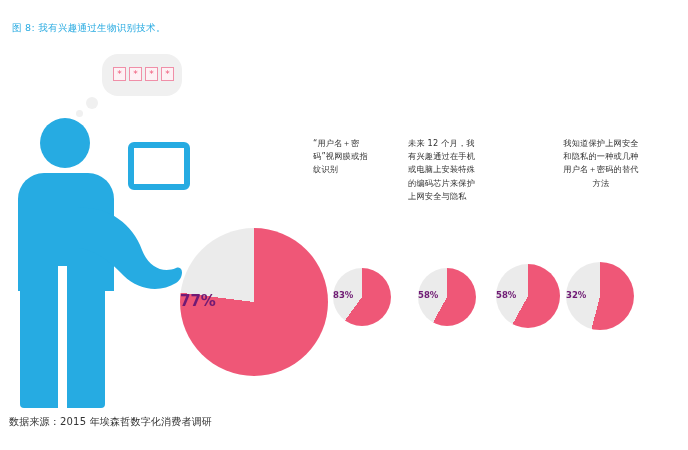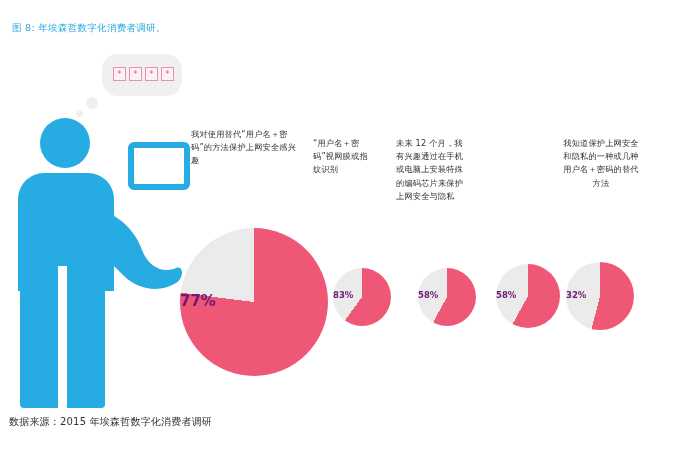--- a/index.html
+++ b/index.html
@@ -81,21 +81,21 @@
   }
 
   
   .caption{
     position:absolute;
     font-size:8.2px;line-height:13.2px;color:#333333;
     letter-spacing:.2px;
   }
   .c0{left:191px;top:128px;width:110px;}
   .c1{left:313px;top:137px;width:62px;}
-  .c2{left:396px;top:137px;width:70px;}
+  .c2{left:408px;top:137px;width:70px;}
   .c3{left:481px;top:137px;width:70px;}
   .c4{left:561px;top:137px;width:80px;text-align:center;}
 
   
   .pie{position:absolute;border-radius:50%;}
   .pie-label{
     position:absolute;color:#701a75;font-weight:bold;
     text-align:left;
     text-shadow:0 0 1px rgba(0,0,0,.06);
   }
@@ -119,21 +119,21 @@
     position:absolute;left:9px;top:415px;
     font-size:10px;color:#333333;letter-spacing:.2px;
   }
 </style>
 </head>
 <body>
 
 <div class="stage">
 
   <div class="title-bar">
-    <span class="title-text">图 8: 年埃森哲数字化消费者调研。</span>
+    <span class="title-text">图 8: 我有兴趣通过生物识别技术。</span>
   </div>
 
   <div class="bubble"></div>
   <div class="bubble-dot1"></div>
   <div class="bubble-dot2"></div>
   <div class="pw-row">
     <div class="pw-box">*</div>
     <div class="pw-box">*</div>
     <div class="pw-box">*</div>
     <div class="pw-box">*</div>
@@ -144,21 +144,20 @@
     <div class="torso"></div>
     <div class="leg-l"></div>
     <div class="leg-r"></div>
     <div class="leg-gap"></div>
     <svg class="arm" viewBox="0 0 108 96">
       <path d="M2,4 C30,2 56,18 66,46 C72,62 86,70 100,64 C108,61 108,74 100,79 C84,89 62,86 48,72 C36,60 22,46 2,44 Z" fill="#26abe2"></path>
     </svg>
     <div class="tablet"></div>
   </div>
 
-  <div class="caption c0">我对使用替代“用户名＋密码”的方法保护上网安全感兴趣</div>
   <div class="caption c1">“用户名＋密码”视网膜或指纹识别</div>
   <div class="caption c2">未来 12 个月，我有兴趣通过在手机或电脑上安装特殊的编码芯片来保护上网安全与隐私</div>
   <div class="caption c4">我知道保护上网安全和隐私的一种或几种用户名＋密码的替代方法</div>
 
   <div class="pie pie-main" style="background: conic-gradient(rgb(239, 87, 119) 0deg, rgb(239, 87, 119) 277.2deg, rgb(235, 235, 235) 277.2deg, rgb(235, 235, 235) 360deg);"></div>
   <div class="pie-label lbl-main">77%</div>
 
   <div class="pie pie-s p1" style="background: conic-gradient(rgb(239, 87, 119) 0deg, rgb(239, 87, 119) 216deg, rgb(235, 235, 235) 216deg, rgb(235, 235, 235) 360deg);"></div>
   <div class="pie-label lbl-s l1">83%</div>
 

